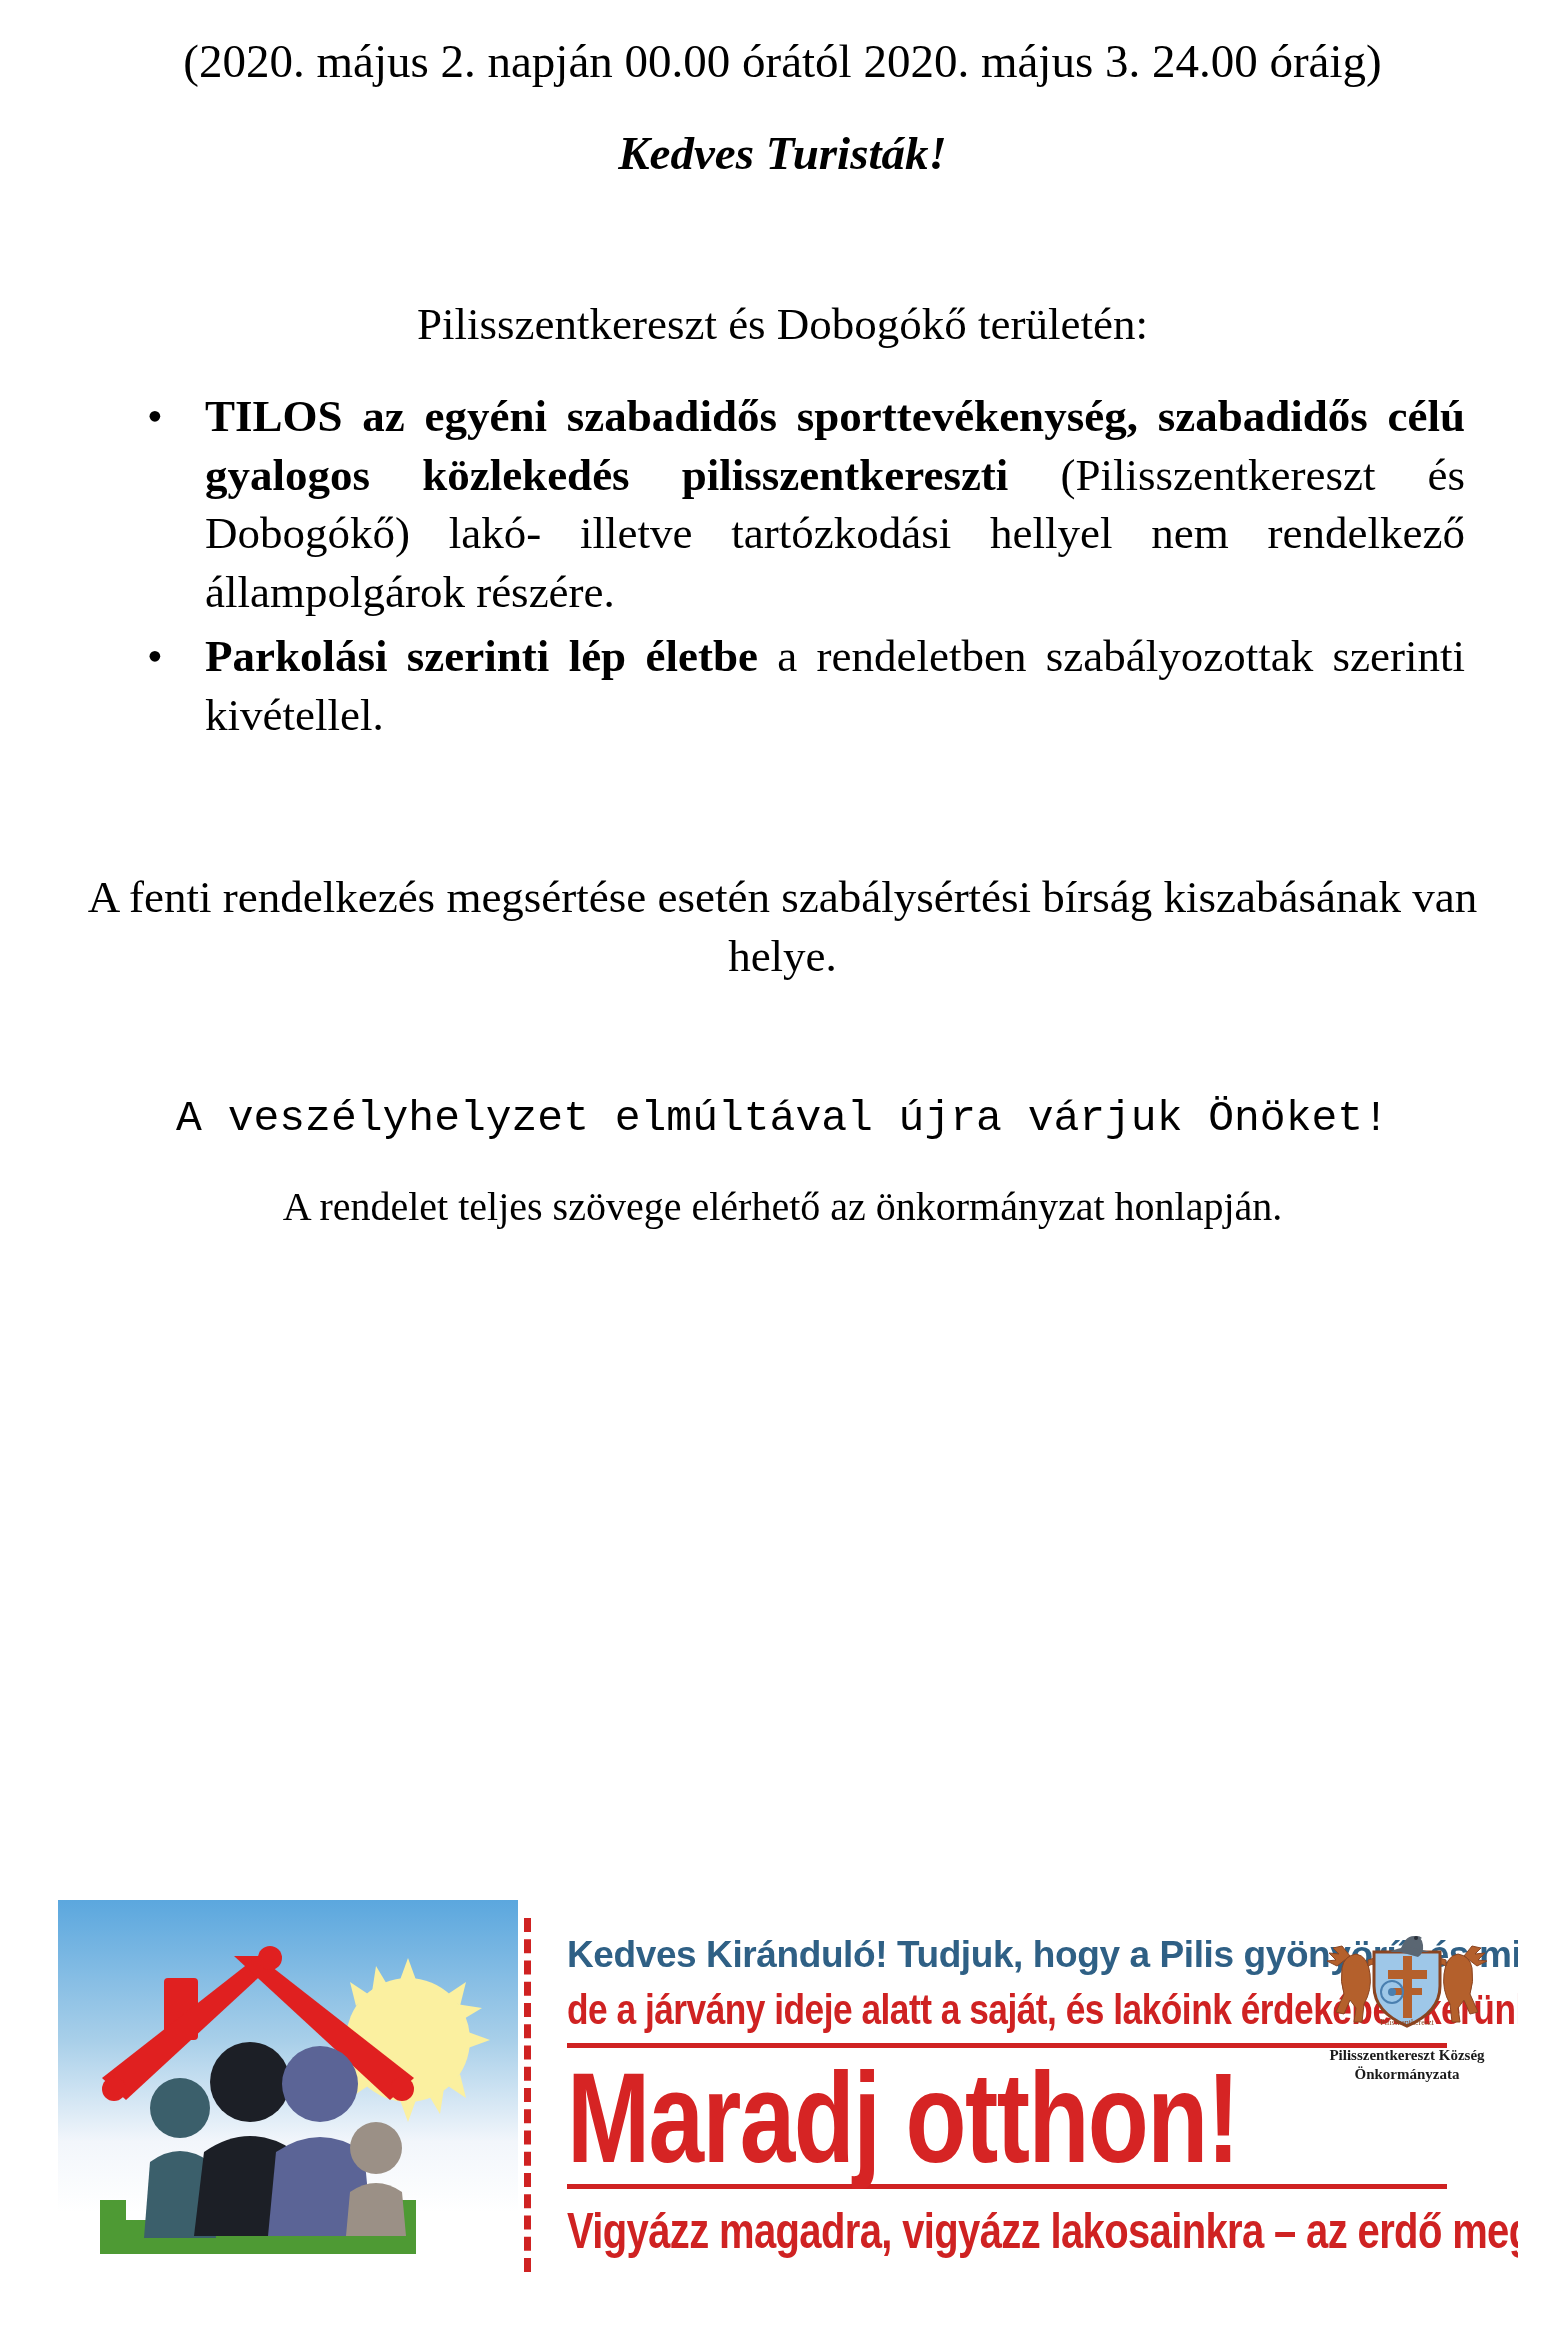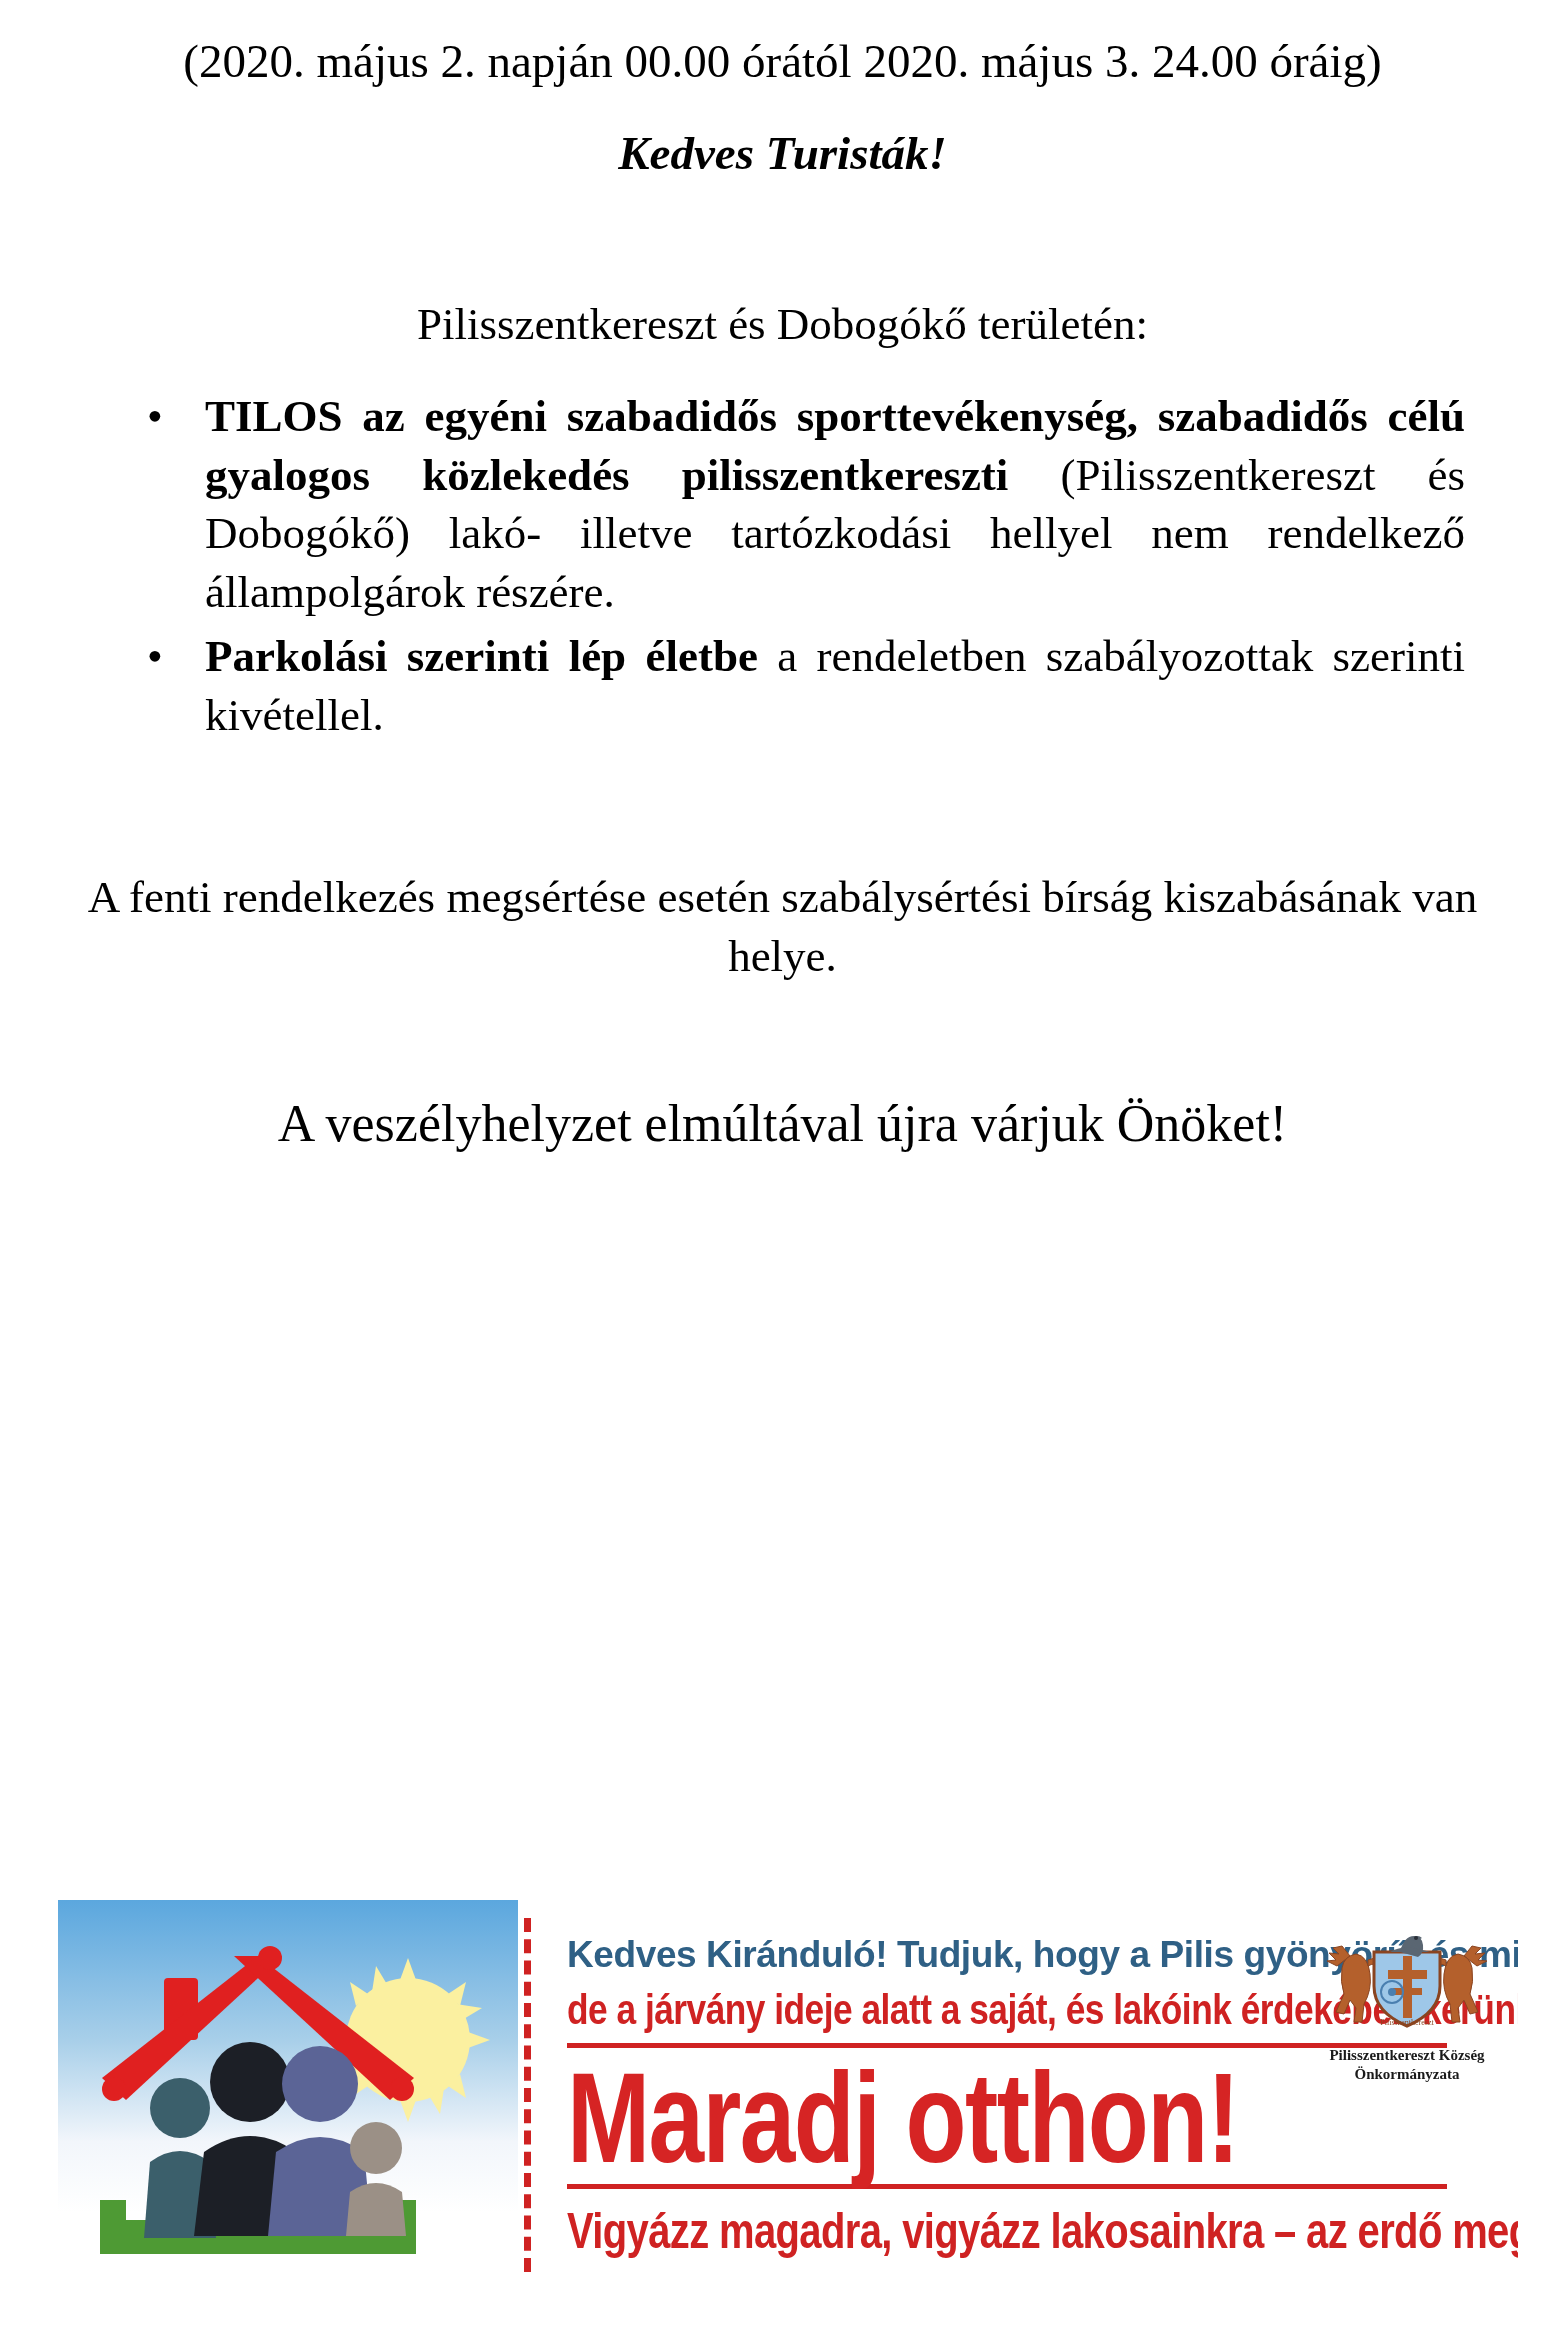--- a/index.html
+++ b/index.html
@@ -88,26 +88,27 @@
   
   .penalty {
     font-size: 45px;
     font-weight: normal;
     text-align: center;
     line-height: 1.30;
     margin: 0;
     padding: 118px 62px 0 62px;
   }
   .welcome-back {
-    font-size: 52px;
+    font-size: 43px;
     font-weight: normal;
     text-align: center;
     line-height: 1.2;
     margin: 0;
     padding: 108px 60px 0 60px;
+    font-family: Liberation Mono, monospace;
   }
   .website-note {
     font-size: 40px;
     font-weight: normal;
     text-align: center;
     line-height: 1.2;
     margin: 0;
     padding: 38px 60px 0 60px;
   }
 
@@ -242,20 +243,21 @@
     <li>
       <span class="bullet-mark">•</span>
       <b>Parkolási szerinti lép életbe </b><span>a rendeletben szabályozottak szerinti kivétellel.</span>
     </li>
   </ul>
 
   <p class="penalty">A fenti rendelkezés megsértése esetén szabálysértési bírság kiszabásának van helye.</p>
 
   <p class="welcome-back">A veszélyhelyzet elmúltával újra várjuk Önöket!</p>
 
+  <p class="website-note">A rendelet teljes szövege elérhető az önkormányzat honlapján.</p>
 
   <div class="banner">
 
     <div class="banner-illustration">
       <svg class="house-svg" viewBox="0 0 460 390" preserveAspectRatio="none">
 
         <g>
           <circle cx="350" cy="140" r="62" fill="#fbf0a0"></circle>
           <g fill="#fbf0a0">
             <polygon points="350,58 358,80 342,80"></polygon>

